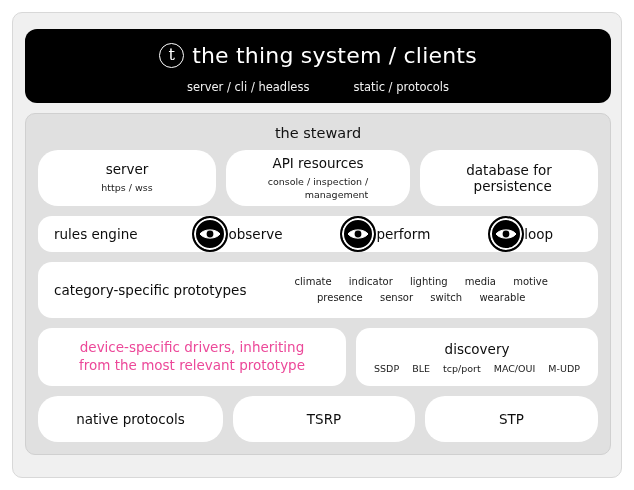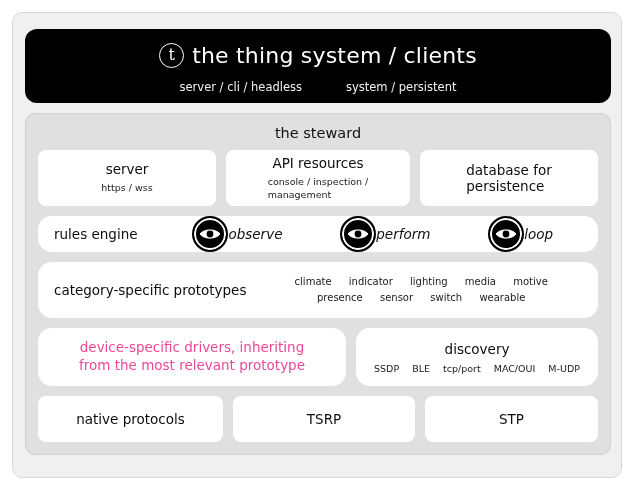--- a/index.html
+++ b/index.html
@@ -98,26 +98,26 @@
   .row {
     display: flex;
     gap: 10px;
     margin-bottom: 10px;
   }
   .row:last-child { margin-bottom: 0; }
 
   .card {
     box-sizing: border-box;
     background: #ffffff;
-    border-radius: 8px;
+    border-radius: 20px;
     display: flex;
     flex-direction: column;
     align-items: center;
     justify-content: center;
-    text-align: left;
+    text-align: right;
     padding: 8px 10px;
   }
   .card-title {
     font-size: 13.5px;
     color: #0d0d0d;
     line-height: 1.2;
   }
   .card-sub {
     font-size: 9.5px;
     color: #222222;
@@ -150,21 +150,20 @@
   }
   .verbs {
     flex: 1 1 auto;
     display: flex;
     align-items: center;
     justify-content: space-around;
   }
   .verb {
     display: flex;
     align-items: center;
-    font-style: italic;
   }
   .verb-label {
     font-size: 13.5px;
     color: #0d0d0d;
   }
   .eye-icon {
     width: 32px;
     height: 32px;
     border-radius: 50%;
     background: #000000;
@@ -255,21 +254,21 @@
 <div id="page">
   <div class="outer-frame">
 
     <div class="header-panel">
       <div class="header-title-row">
         <div class="t-badge">t</div>
         <div class="header-title">the thing system / clients</div>
       </div>
       <div class="header-sub-row">
         <div>server / cli / headless</div>
-        <div>system / persistent</div>
+        <div>static / protocols</div>
       </div>
     </div>
 
     <div class="steward-panel">
       <div class="steward-title">the steward</div>
 
       <div class="row row-services">
         <div class="card c-server">
           <div class="card-title">server</div>
           <div class="card-sub">https / wss</div>

